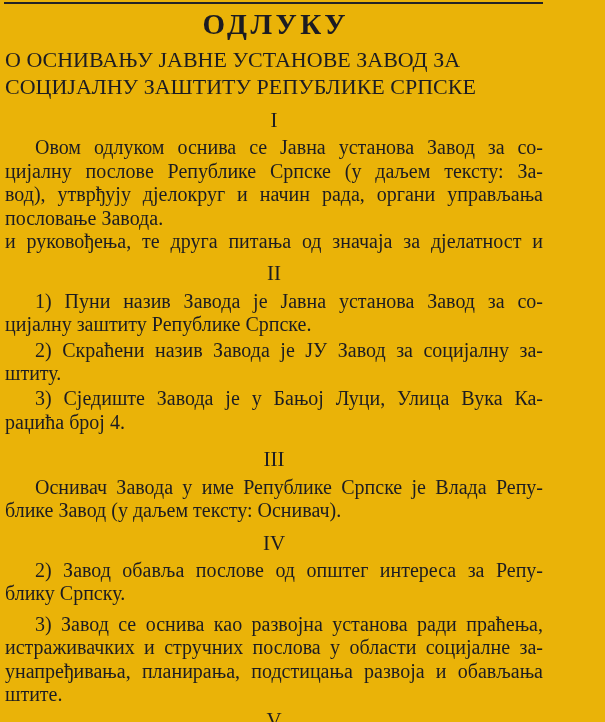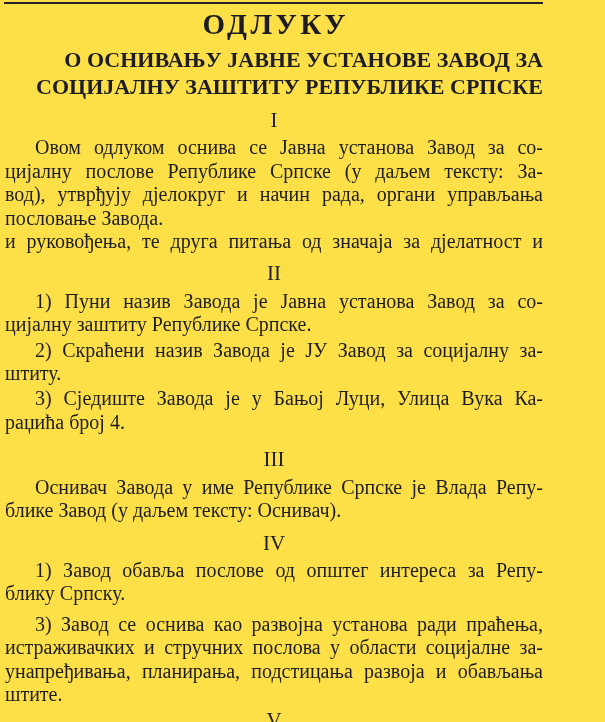--- a/index.html
+++ b/index.html
@@ -4,21 +4,21 @@
 <style>
   html, body {
     margin: 0;
     padding: 0;
     background: #ffffff;
   }
   .page {
     position: relative;
     width: 605px;
     height: 722px;
-    background: #fde047;
+    background: #eab308;
     overflow: hidden;
     font-family: "Liberation Serif", "DejaVu Serif", serif;
     color: #1c1c22;
   }
   .top-rule {
     position: absolute;
     left: 4px;
     top: 2px;
     width: 539px;
     height: 2px;
@@ -37,23 +37,23 @@
     font-weight: bold;
     line-height: 33px;
     letter-spacing: 0.12em;
     text-indent: 0.12em; 
     white-space: nowrap;
   }
   .subtitle {
     margin-top: 5px;
   }
   .subtitle-line {
-    text-align: right;
+    text-align: left;
     font-size: 22px;
-    font-weight: bold;
+    font-weight: normal;
     line-height: 27px;
     white-space: nowrap;
   }
   .section { margin-top: 9px; }
   .sec-III { margin-top: 14px; }
   .sec-V   { margin-top: 3px; }
   .section-heading {
     text-align: center;
     font-size: 21px;
     line-height: 23.4px;
@@ -111,21 +111,21 @@
         <div class="section sec-III">
           <div class="section-heading">III</div>
           <div class="para">
             <div class="text-line first">Оснивач Завода у име Републике Српске је Влада Репу-</div>
             <div class="text-line last">блике Завод (у даљем тексту: Оснивач).</div>
           </div>
         </div>
         <div class="section sec-IV">
           <div class="section-heading">IV</div>
           <div class="para">
-            <div class="text-line first">1) Завод обавља послове од општег интереса за Репу-</div>
+            <div class="text-line first">2) Завод обавља послове од општег интереса за Репу-</div>
             <div class="text-line last">блику Српску.</div>
           </div>
           <div class="para">
             <div class="text-line first">3) Завод се оснива као развојна установа ради праћења,</div>
             <div class="text-line">истраживачких и стручних послова у области социјалне за-</div>
             <div class="text-line">унапређивања, планирања, подстицања развоја и обављања</div>
             <div class="text-line last">штите.</div>
           </div>
         </div>
         <div class="section sec-V">

